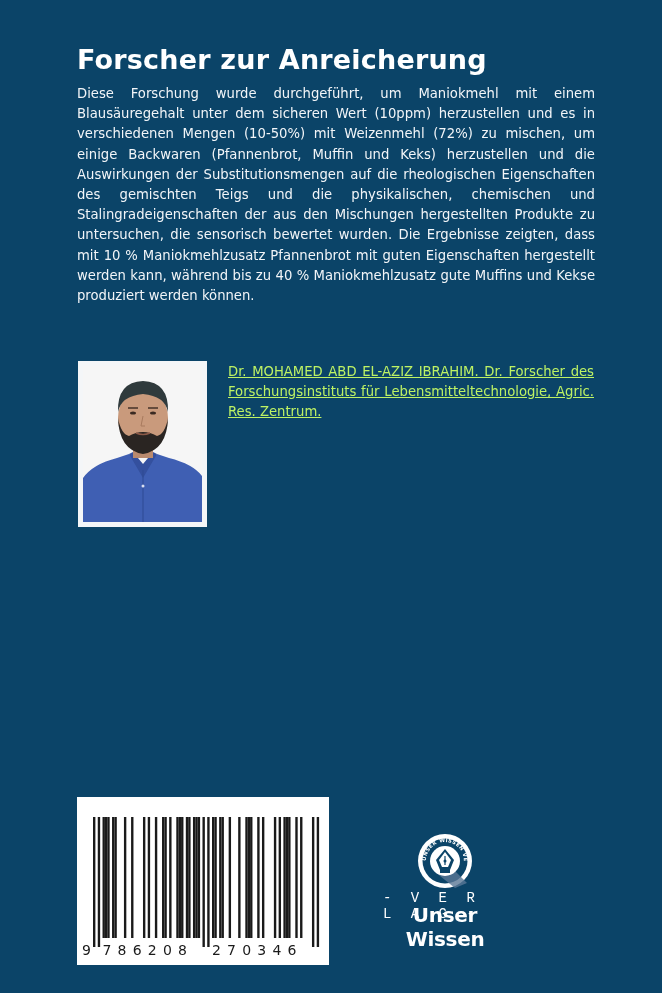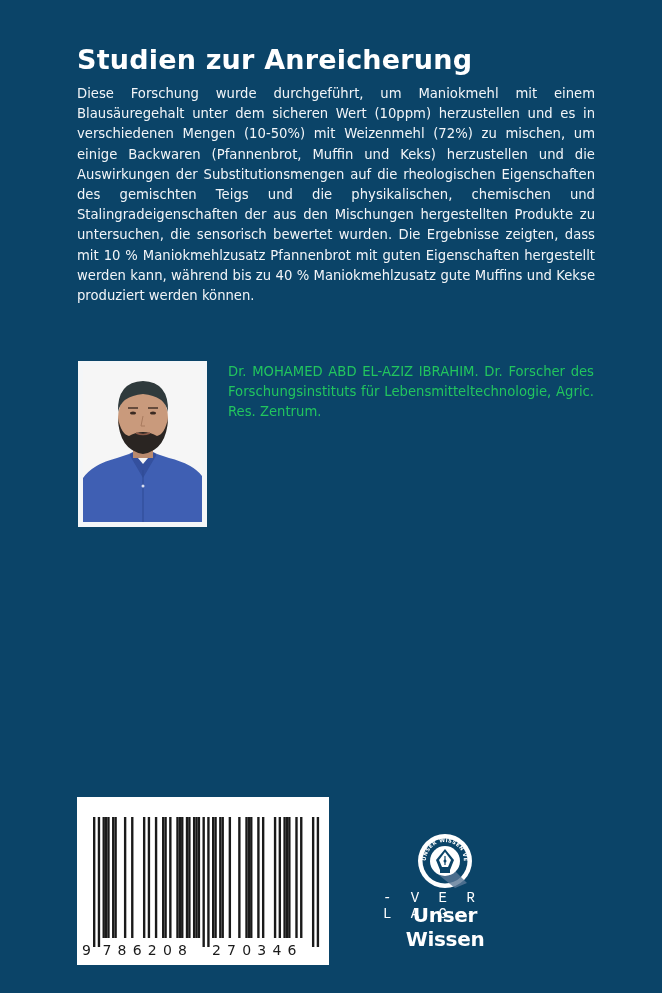--- a/index.html
+++ b/index.html
@@ -26,21 +26,21 @@
       width: 129px; height: 166px;
       background: #f4f6f8;
       box-sizing: border-box; padding: 5px;
     }
     .photo {
       width: 100%; height: 100%; background: #f7f7f7; position: relative; overflow: hidden;
     }
     .author {
       position: absolute; left: 228px; top: 362px; width: 366px;
       font-size: 13.2px; line-height: 20.2px;
-      text-align: justify; margin: 0; color: #22c55e;
+      text-align: justify; margin: 0; color: #bef264; text-decoration: underline;
     }
     .barcode-box {
       position: absolute; left: 77px; top: 797px;
       width: 252px; height: 168px; background: #ffffff;
     }
     .barcode-svg { position: absolute; left: 0; top: 0; }
     .logo {
       position: absolute; left: 383px; top: 832px; width: 124px; height: 92px;
     }
     .logo-verlag {
@@ -50,21 +50,21 @@
     }
     .logo-name {
       position: absolute; left: 0; top: 71px; width: 124px; text-align: center;
       font-size: 20px; font-weight: bold; color: #ffffff;
       font-family: "DejaVu Sans", sans-serif; letter-spacing: -0.3px;
     }
   </style>
 </head>
 <body>
 
-<h1 class="title">Studien zur Anreicherung</h1>
+<h1 class="title">Forscher zur Anreicherung</h1>
 
 <p class="abstract">Diese Forschung wurde durchgeführt, um Maniokmehl mit einem Blausäuregehalt unter dem sicheren Wert (10ppm) herzustellen und es in verschiedenen Mengen (10-50%) mit Weizenmehl (72%) zu mischen, um einige Backwaren (Pfannenbrot, Muffin und Keks) herzustellen und die Auswirkungen der Substitutionsmengen auf die rheologischen Eigenschaften des gemischten Teigs und die physikalischen, chemischen und Stalingradeigenschaften der aus den Mischungen hergestellten Produkte zu untersuchen, die sensorisch bewertet wurden. Die Ergebnisse zeigten, dass mit 10 % Maniokmehlzusatz Pfannenbrot mit guten Eigenschaften hergestellt werden kann, während bis zu 40 % Maniokmehlzusatz gute Muffins und Kekse produziert werden können.</p>
 
 <div class="photo-frame">
   <div class="photo">
     <svg width="119" height="156" viewBox="0 0 119 156">
       <rect width="119" height="156" fill="#f6f6f6"></rect>
 
       <path d="M0 156 L0 112 Q10 98 34 92 L46 88 L60 100 L74 88 L86 92 Q110 98 119 110 L119 156 Z" fill="#3f5fb3"></path>
       <path d="M46 88 L60 112 L74 88 L70 86 L60 98 L50 86 Z" fill="#34509e"></path>

